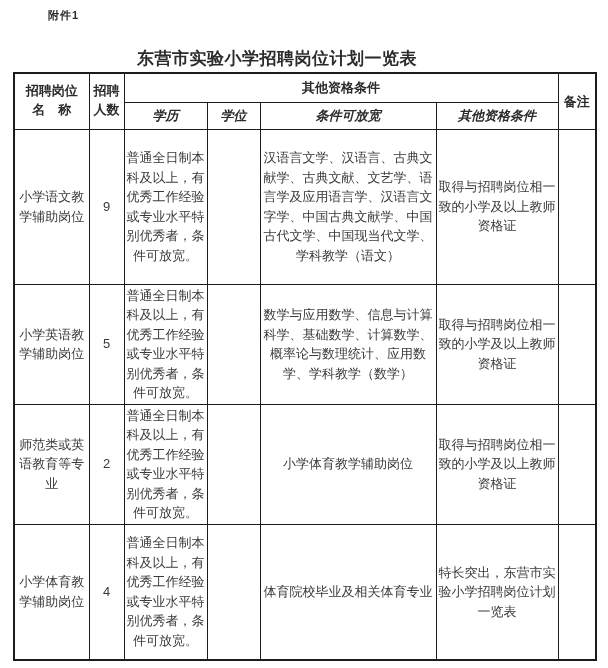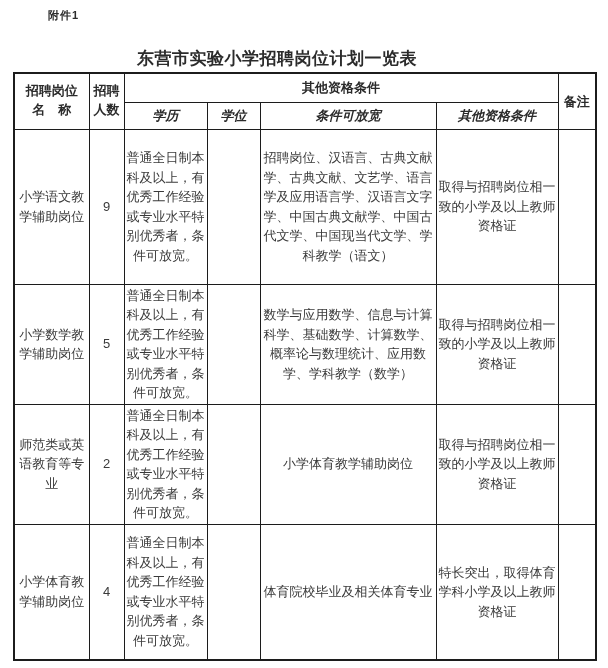--- a/index.html
+++ b/index.html
@@ -71,27 +71,27 @@
       <th>学位</th>
       <th>条件可放宽</th>
       <th>其他资格条件</th>
     </tr>
 
     <tr class="r0">
       <td>小学语文教学辅助岗位</td>
       <td>9</td>
       <td>普通全日制本科及以上，有优秀工作经验或专业水平特别优秀者，条件可放宽。</td>
       <td></td>
-      <td>招聘岗位、汉语言、古典文献学、古典文献、文艺学、语言学及应用语言学、汉语言文字学、中国古典文献学、中国古代文学、中国现当代文学、学科教学（语文）</td>
+      <td>汉语言文学、汉语言、古典文献学、古典文献、文艺学、语言学及应用语言学、汉语言文字学、中国古典文献学、中国古代文学、中国现当代文学、学科教学（语文）</td>
       <td>取得与招聘岗位相一致的小学及以上教师资格证</td>
       <td></td>
     </tr>
 
     <tr class="r1">
-      <td>小学数学教学辅助岗位</td>
+      <td>小学英语教学辅助岗位</td>
       <td>5</td>
       <td>普通全日制本科及以上，有优秀工作经验或专业水平特别优秀者，条件可放宽。</td>
       <td></td>
       <td>数学与应用数学、信息与计算科学、基础数学、计算数学、概率论与数理统计、应用数学、学科教学（数学）</td>
       <td>取得与招聘岗位相一致的小学及以上教师资格证</td>
       <td></td>
     </tr>
 
     <tr class="r2">
       <td>师范类或英语教育等专业</td>
@@ -102,17 +102,17 @@
       <td>取得与招聘岗位相一致的小学及以上教师资格证</td>
       <td></td>
     </tr>
 
     <tr class="r3">
       <td>小学体育教学辅助岗位</td>
       <td>4</td>
       <td>普通全日制本科及以上，有优秀工作经验或专业水平特别优秀者，条件可放宽。</td>
       <td></td>
       <td>体育院校毕业及相关体育专业</td>
-      <td>特长突出，取得体育学科小学及以上教师资格证</td>
+      <td>特长突出，东营市实验小学招聘岗位计划一览表</td>
       <td></td>
     </tr>
   </tbody>
 </table>
 
 </body></html>

